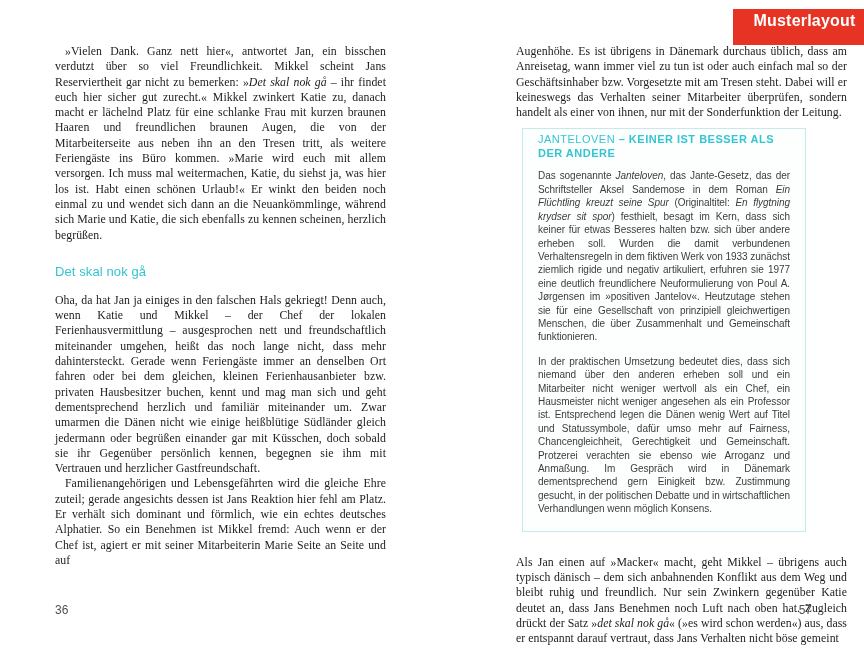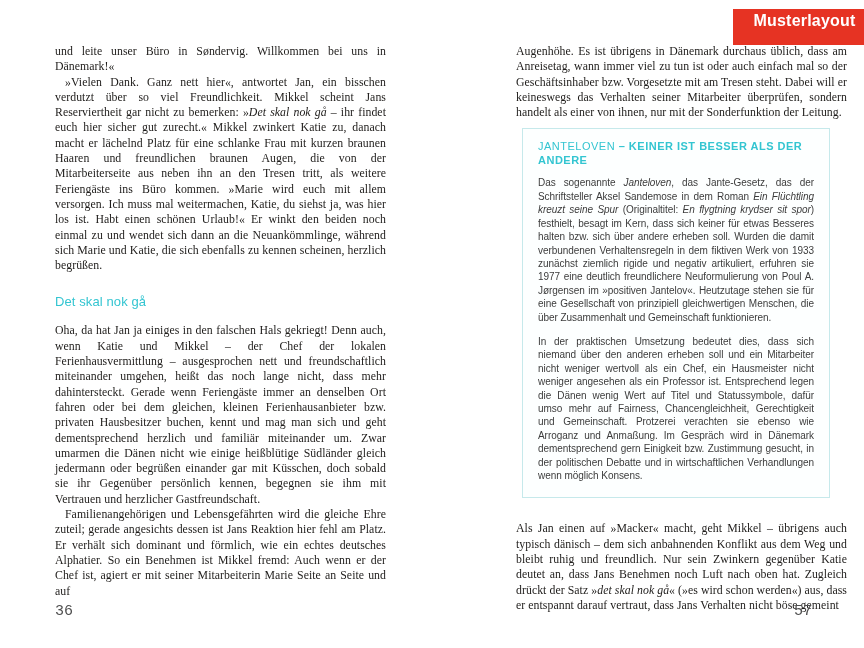--- a/index.html
+++ b/index.html
@@ -60,22 +60,22 @@
     margin: 22px 0 14px 0;
     letter-spacing: 0.1px;
   }
 
   
   .infobox {
     box-sizing: border-box;
     border: 1px solid var(--box-border, #c6e9eb);
     background: var(--box-bg, #ffffff);
     margin: 8px 0 23px 6px;
-    width: 308px;
-    padding: 11px 15px 14px 15px;
+    width: 284px;
+    padding: 4px 15px 14px 15px;
   }
   .infobox-title {
     font-family: "Liberation Sans", sans-serif;
     font-size: 11px;
     line-height: 13.5px;
     font-weight: 700;
     color: var(--accent, #33c5d1);
     letter-spacing: 0.5px;
     margin: 0 0 9px 0;
     text-transform: uppercase;
@@ -90,36 +90,35 @@
     color: #3c3c3c;
     letter-spacing: -0.05px;
   }
   .infobox .box-p:last-child { margin-bottom: 1px; }
   .infobox .box-p em { font-style: italic; }
 
   
   .folio {
     position: absolute;
     top: 603px;
-    font-size: 15px;
+    font-size: 12px;
     color: #4f4f4f;
-    font-family: Liberation Mono, monospace;
+    font-family: Liberation Sans, sans-serif;
   }
   .folio.left  { left: 55px; }
   .folio.right { left: 490px; width: 322px; text-align: right; }
 </style>
 </head>
 <body>
 
 <div class="canvas" style="--accent: #33c5d1; --badge-bg: #e63323; --badge-fg: #ffffff; --box-border: #c6e9eb; --box-bg: #fdffff; --text-color: #1e1c1a;">
 
   <div class="badge">Musterlayout</div>
 
   <div class="page-col left">
-      <p class="body-p"><span>und leite unser Büro in Søndervig. Willkommen bei uns in Dänemark!«</span></p>
       <p class="body-p indent"><span>»Vielen Dank. Ganz nett hier«, antwortet Jan, ein bisschen verdutzt über so viel Freundlichkeit. Mikkel scheint Jans Reserviertheit gar nicht zu bemerken: »</span><em>Det skal nok gå</em><span> – ihr findet euch hier sicher gut zurecht.« Mikkel zwinkert Katie zu, danach macht er lächelnd Platz für eine schlanke Frau mit kurzen braunen Haaren und freundlichen braunen Augen, die von der Mitarbeiterseite aus neben ihn an den Tresen tritt, als weitere Feriengäste ins Büro kommen. »Marie wird euch mit allem versorgen. Ich muss mal weitermachen, Katie, du siehst ja, was hier los ist. Habt einen schönen Urlaub!« Er winkt den beiden noch einmal zu und wendet sich dann an die Neuankömmlinge, während sich Marie und Katie, die sich ebenfalls zu kennen scheinen, herzlich begrüßen.</span></p>
       <h2 class="section-heading">Det skal nok gå</h2>
       <p class="body-p"><span>Oha, da hat Jan ja einiges in den falschen Hals gekriegt! Denn auch, wenn Katie und Mikkel – der Chef der lokalen Ferienhausvermittlung – ausgesprochen nett und freundschaftlich miteinander umgehen, heißt das noch lange nicht, dass mehr dahintersteckt. Gerade wenn Feriengäste immer an denselben Ort fahren oder bei dem gleichen, kleinen Ferienhausanbieter bzw. privaten Hausbesitzer buchen, kennt und mag man sich und geht dementsprechend herzlich und familiär miteinander um. Zwar umarmen die Dänen nicht wie einige heißblütige Südländer gleich jedermann oder begrüßen einander gar mit Küsschen, doch sobald sie ihr Gegenüber persönlich kennen, begegnen sie ihm mit Vertrauen und herzlicher Gastfreundschaft.</span></p>
       <p class="body-p indent"><span>Familienangehörigen und Lebensgefährten wird die gleiche Ehre zuteil; gerade angesichts dessen ist Jans Reaktion hier fehl am Platz. Er verhält sich dominant und förmlich, wie ein echtes deutsches Alphatier. So ein Benehmen ist Mikkel fremd: Auch wenn er der Chef ist, agiert er mit seiner Mitarbeiterin Marie Seite an Seite und auf</span></p>
     </div>
 
   <div class="page-col right">
       <p class="body-p"><span>Augenhöhe. Es ist übrigens in Dänemark durchaus üblich, dass am Anreisetag, wann immer viel zu tun ist oder auch einfach mal so der Geschäftsinhaber bzw. Vorgesetzte mit am Tresen steht. Dabei will er keineswegs das Verhalten seiner Mitarbeiter überprüfen, sondern handelt als einer von ihnen, nur mit der Sonderfunktion der Leitung.</span></p>
       <div class="infobox">
         <div class="infobox-title"><span class="light">Janteloven </span><span>– Keiner ist besser als der Andere</span></div>

